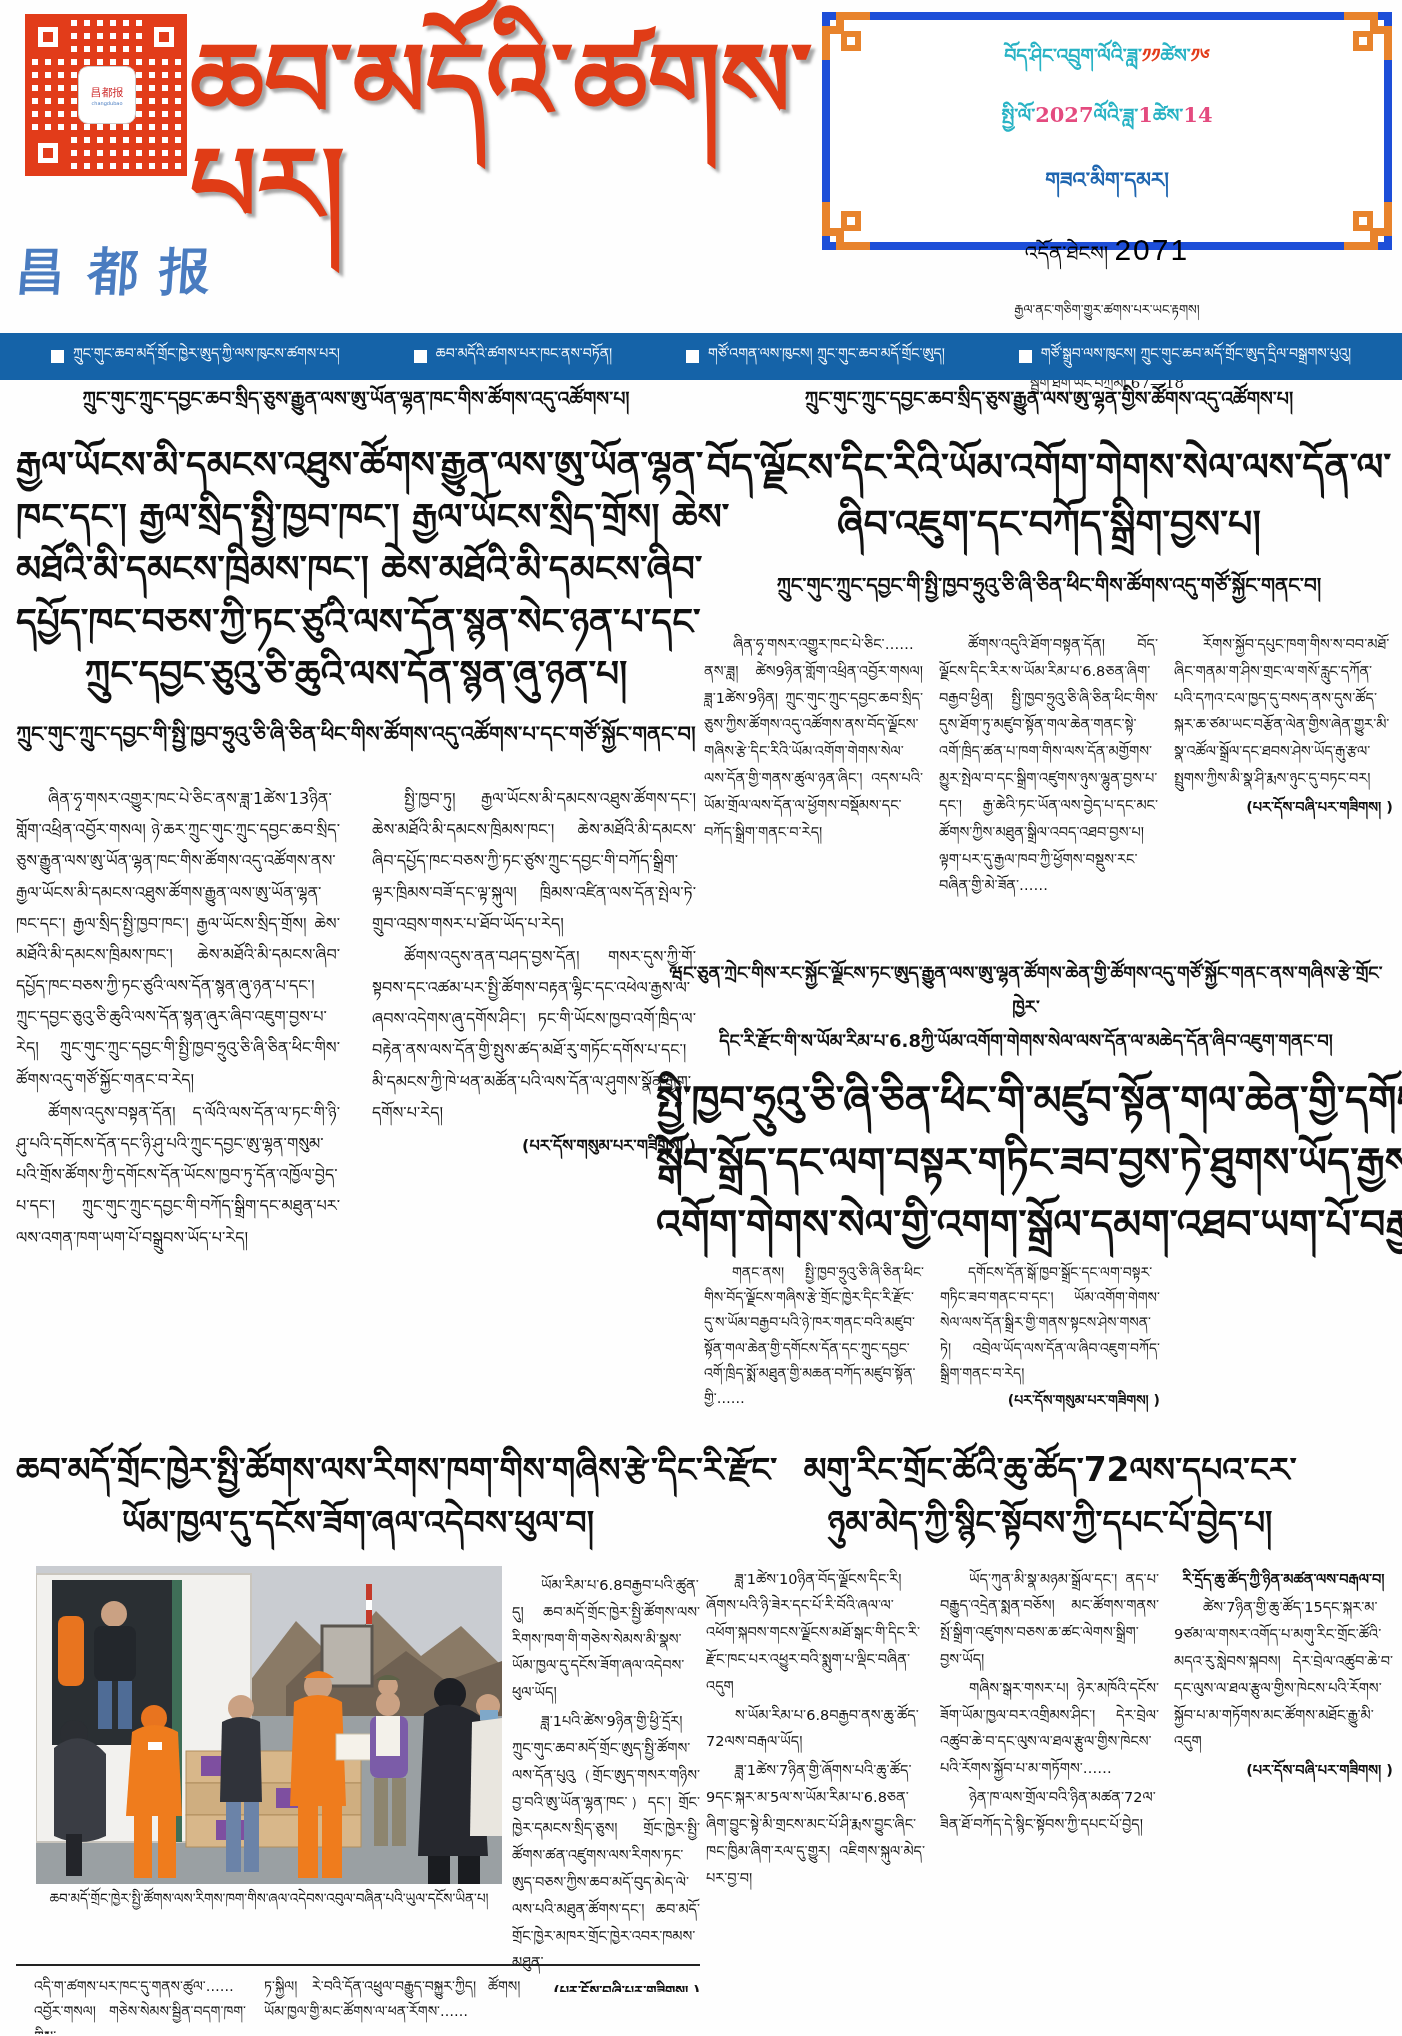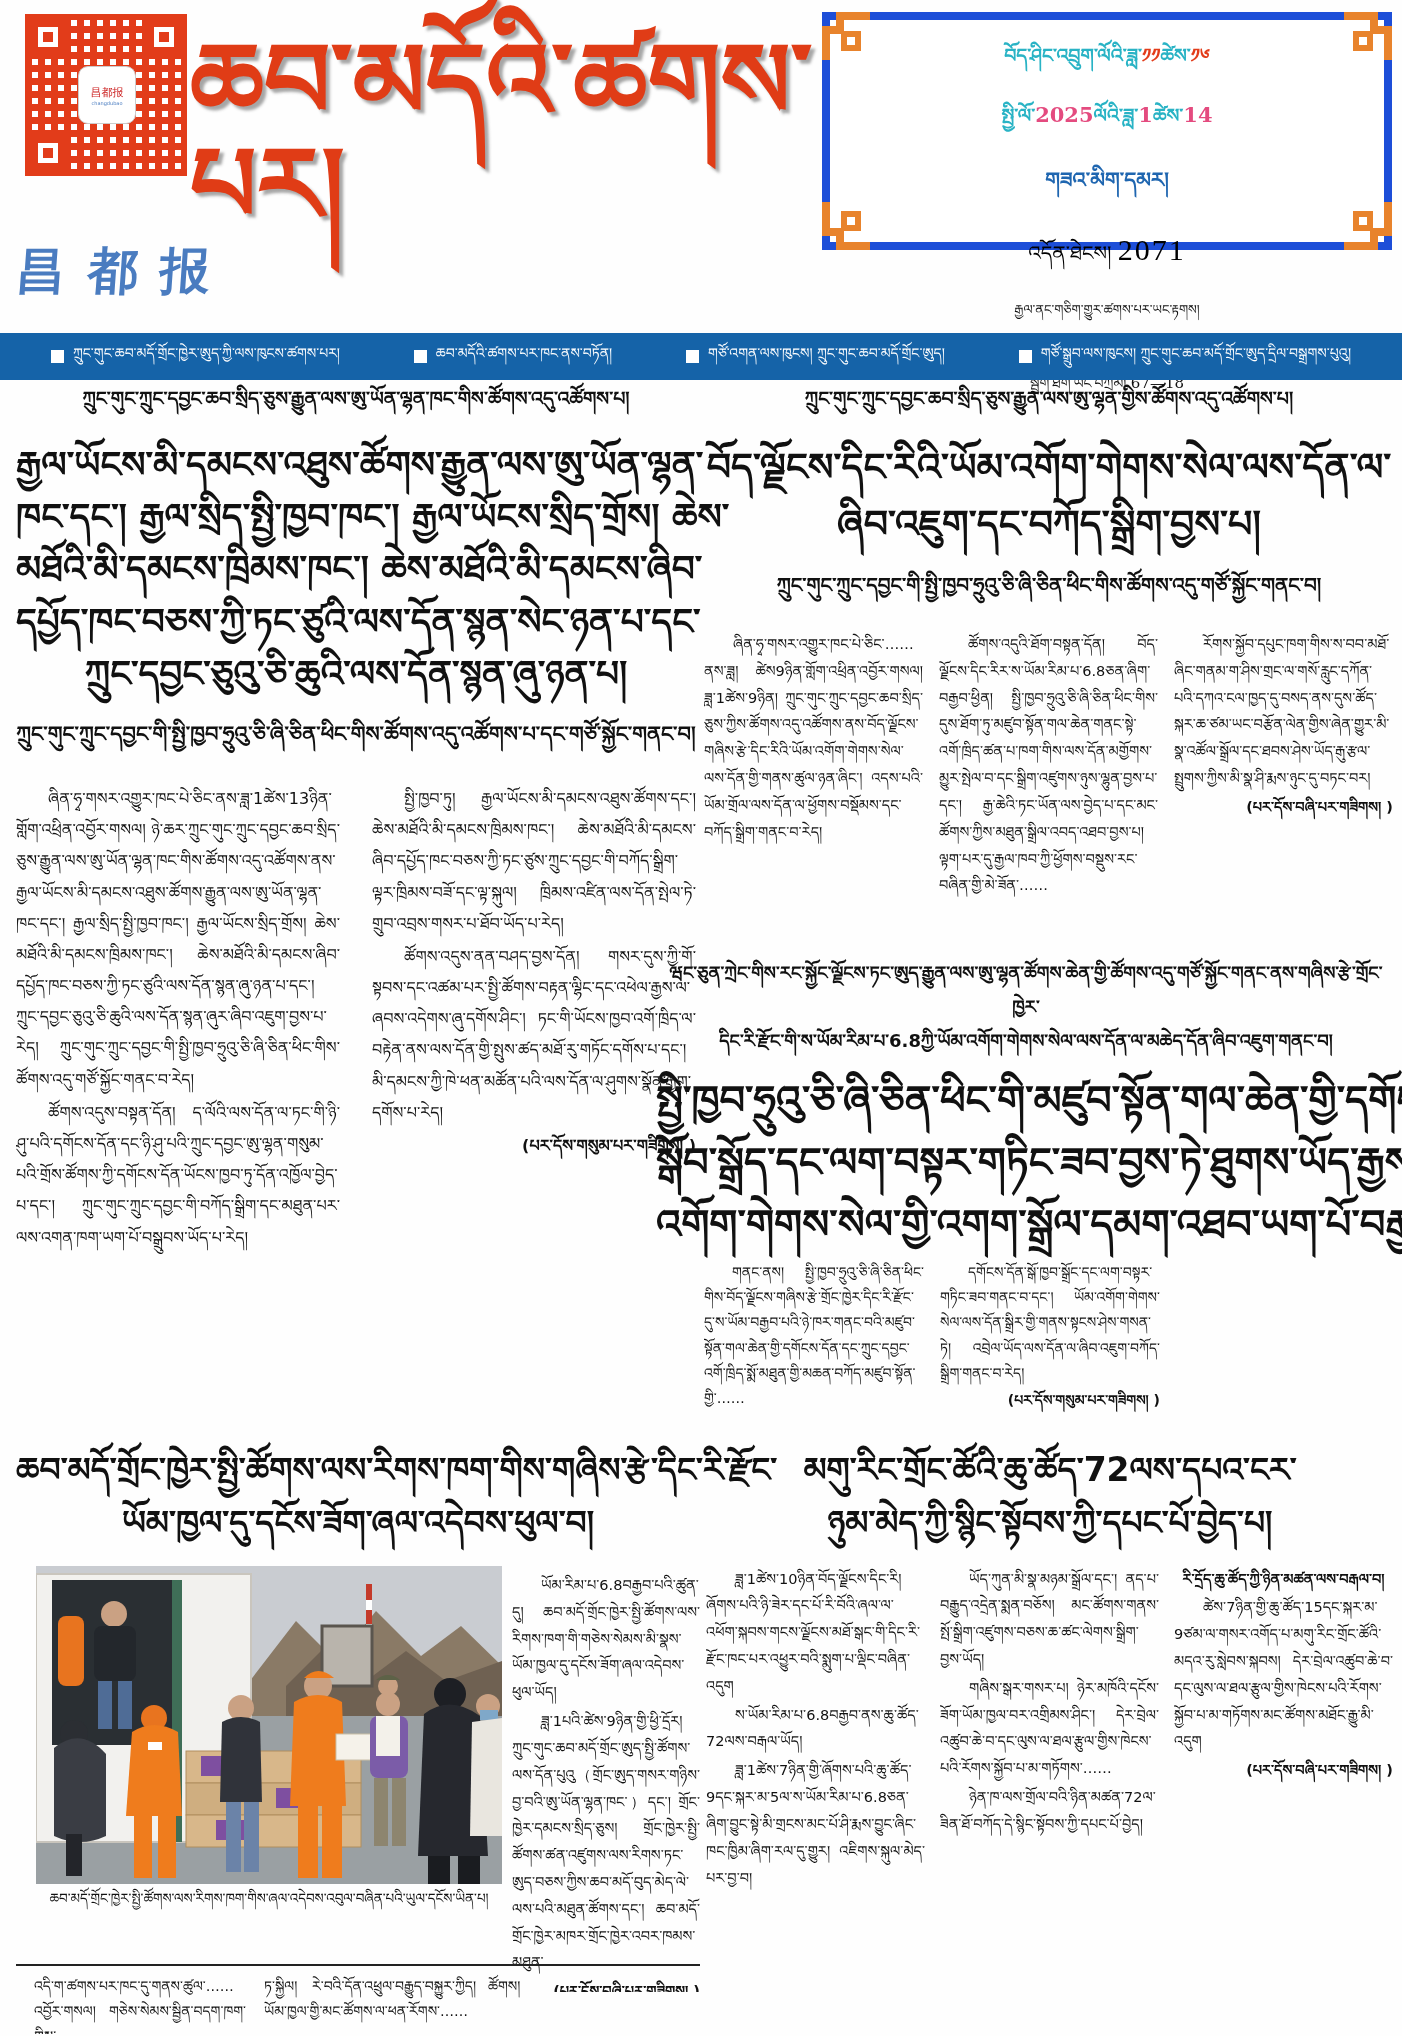--- a/index.html
+++ b/index.html
@@ -27,21 +27,21 @@
       text-align:center;padding-top:14px;background:#fff;}
   .knot{position:absolute;width:48px;height:48px;}
   .k-tl{left:-8px;top:-8px}.k-tr{right:-8px;top:-8px;transform:scaleX(-1)}
   .k-bl{left:-8px;bottom:-8px;transform:scaleY(-1)}.k-br{right:-8px;bottom:-8px;transform:scale(-1,-1)}
   .ib-l1{font-size:19px;color:#29b3c5;font-weight:bold;margin-bottom:6px;}
   .ib-l1 .num{color:#e23c1a;}
   .ib-l2{font-size:19px;color:#29b3c5;font-weight:bold;margin-bottom:8px;}
   .ib-l2 .num{color:#e44b7f;font-family:"DejaVu Serif",serif;font-size:21px;}
   .ib-weekday{font-size:21px;color:#1f66b0;font-weight:bold;margin-bottom:16px;}
   .ib-issue{font-size:20px;color:#000;margin-bottom:8px;}
-  .ib-issue .num{font-family:Liberation Serif, serif;font-size:30px;letter-spacing:2px;}
+  .ib-issue .num{font-family:Liberation Sans, sans-serif;font-size:30px;letter-spacing:2px;}
   .ib-unified{font-size:13px;margin-bottom:8px;}
   .ib-code{font-size:16px;font-family:"DejaVu Serif",serif;margin-bottom:8px;}
   .ib-postal{font-size:14px;}
   .ib-postal .num{font-family:"DejaVu Serif",serif;font-size:15px;}
   
   .navbar{position:absolute;left:0;top:333px;width:1402px;height:47px;background:#1563a8;
       display:flex;align-items:center;justify-content:space-around;padding:0 14px;box-sizing:border-box;}
   .nav-item{display:flex;align-items:center;color:#fff;font-size:14px;white-space:nowrap;}
   .nav-bullet{width:13px;height:13px;background:#fff;margin-right:9px;flex:none;}
   
@@ -130,21 +130,21 @@
     </svg>
     <svg class="knot k-br" viewBox="0 0 48 48">
       <path d="M4 48 V18 H18 V4 H48" fill="none" stroke="#e8832c" stroke-width="8"></path>
       <rect x="22" y="22" width="14" height="14" fill="none" stroke="#e8832c" stroke-width="6"></rect>
     </svg>
 
     <div class="ib-l1">
       <span>བོད་ཤིང་འབྲུག་ལོའི་ཟླ་</span><span class="num">༡༡</span><span>ཚེས་</span><span class="num">༡༦</span>
     </div>
     <div class="ib-l2">
-      <span>སྤྱི་ལོ་</span><span class="num">2025</span><span>ལོའི་ཟླ་</span><span class="num">1</span><span>ཚེས་</span><span class="num">14</span>
+      <span>སྤྱི་ལོ་</span><span class="num">2027</span><span>ལོའི་ཟླ་</span><span class="num">1</span><span>ཚེས་</span><span class="num">14</span>
     </div>
     <div class="ib-weekday">གཟའ་མིག་དམར།</div>
     <div class="ib-issue">
       <span>འདོན་ཐེངས།</span>
       <span class="num">2071</span>
     </div>
     <div class="ib-unified">རྒྱལ་ནང་གཅིག་གྱུར་ཚགས་པར་ཡང་རྟགས།</div>
     <div class="ib-code">CN54—0015/-Z</div>
     <div class="ib-postal">
       <span>སྦྲག་ཐོག་ཡང་བཀྲམ།</span>

